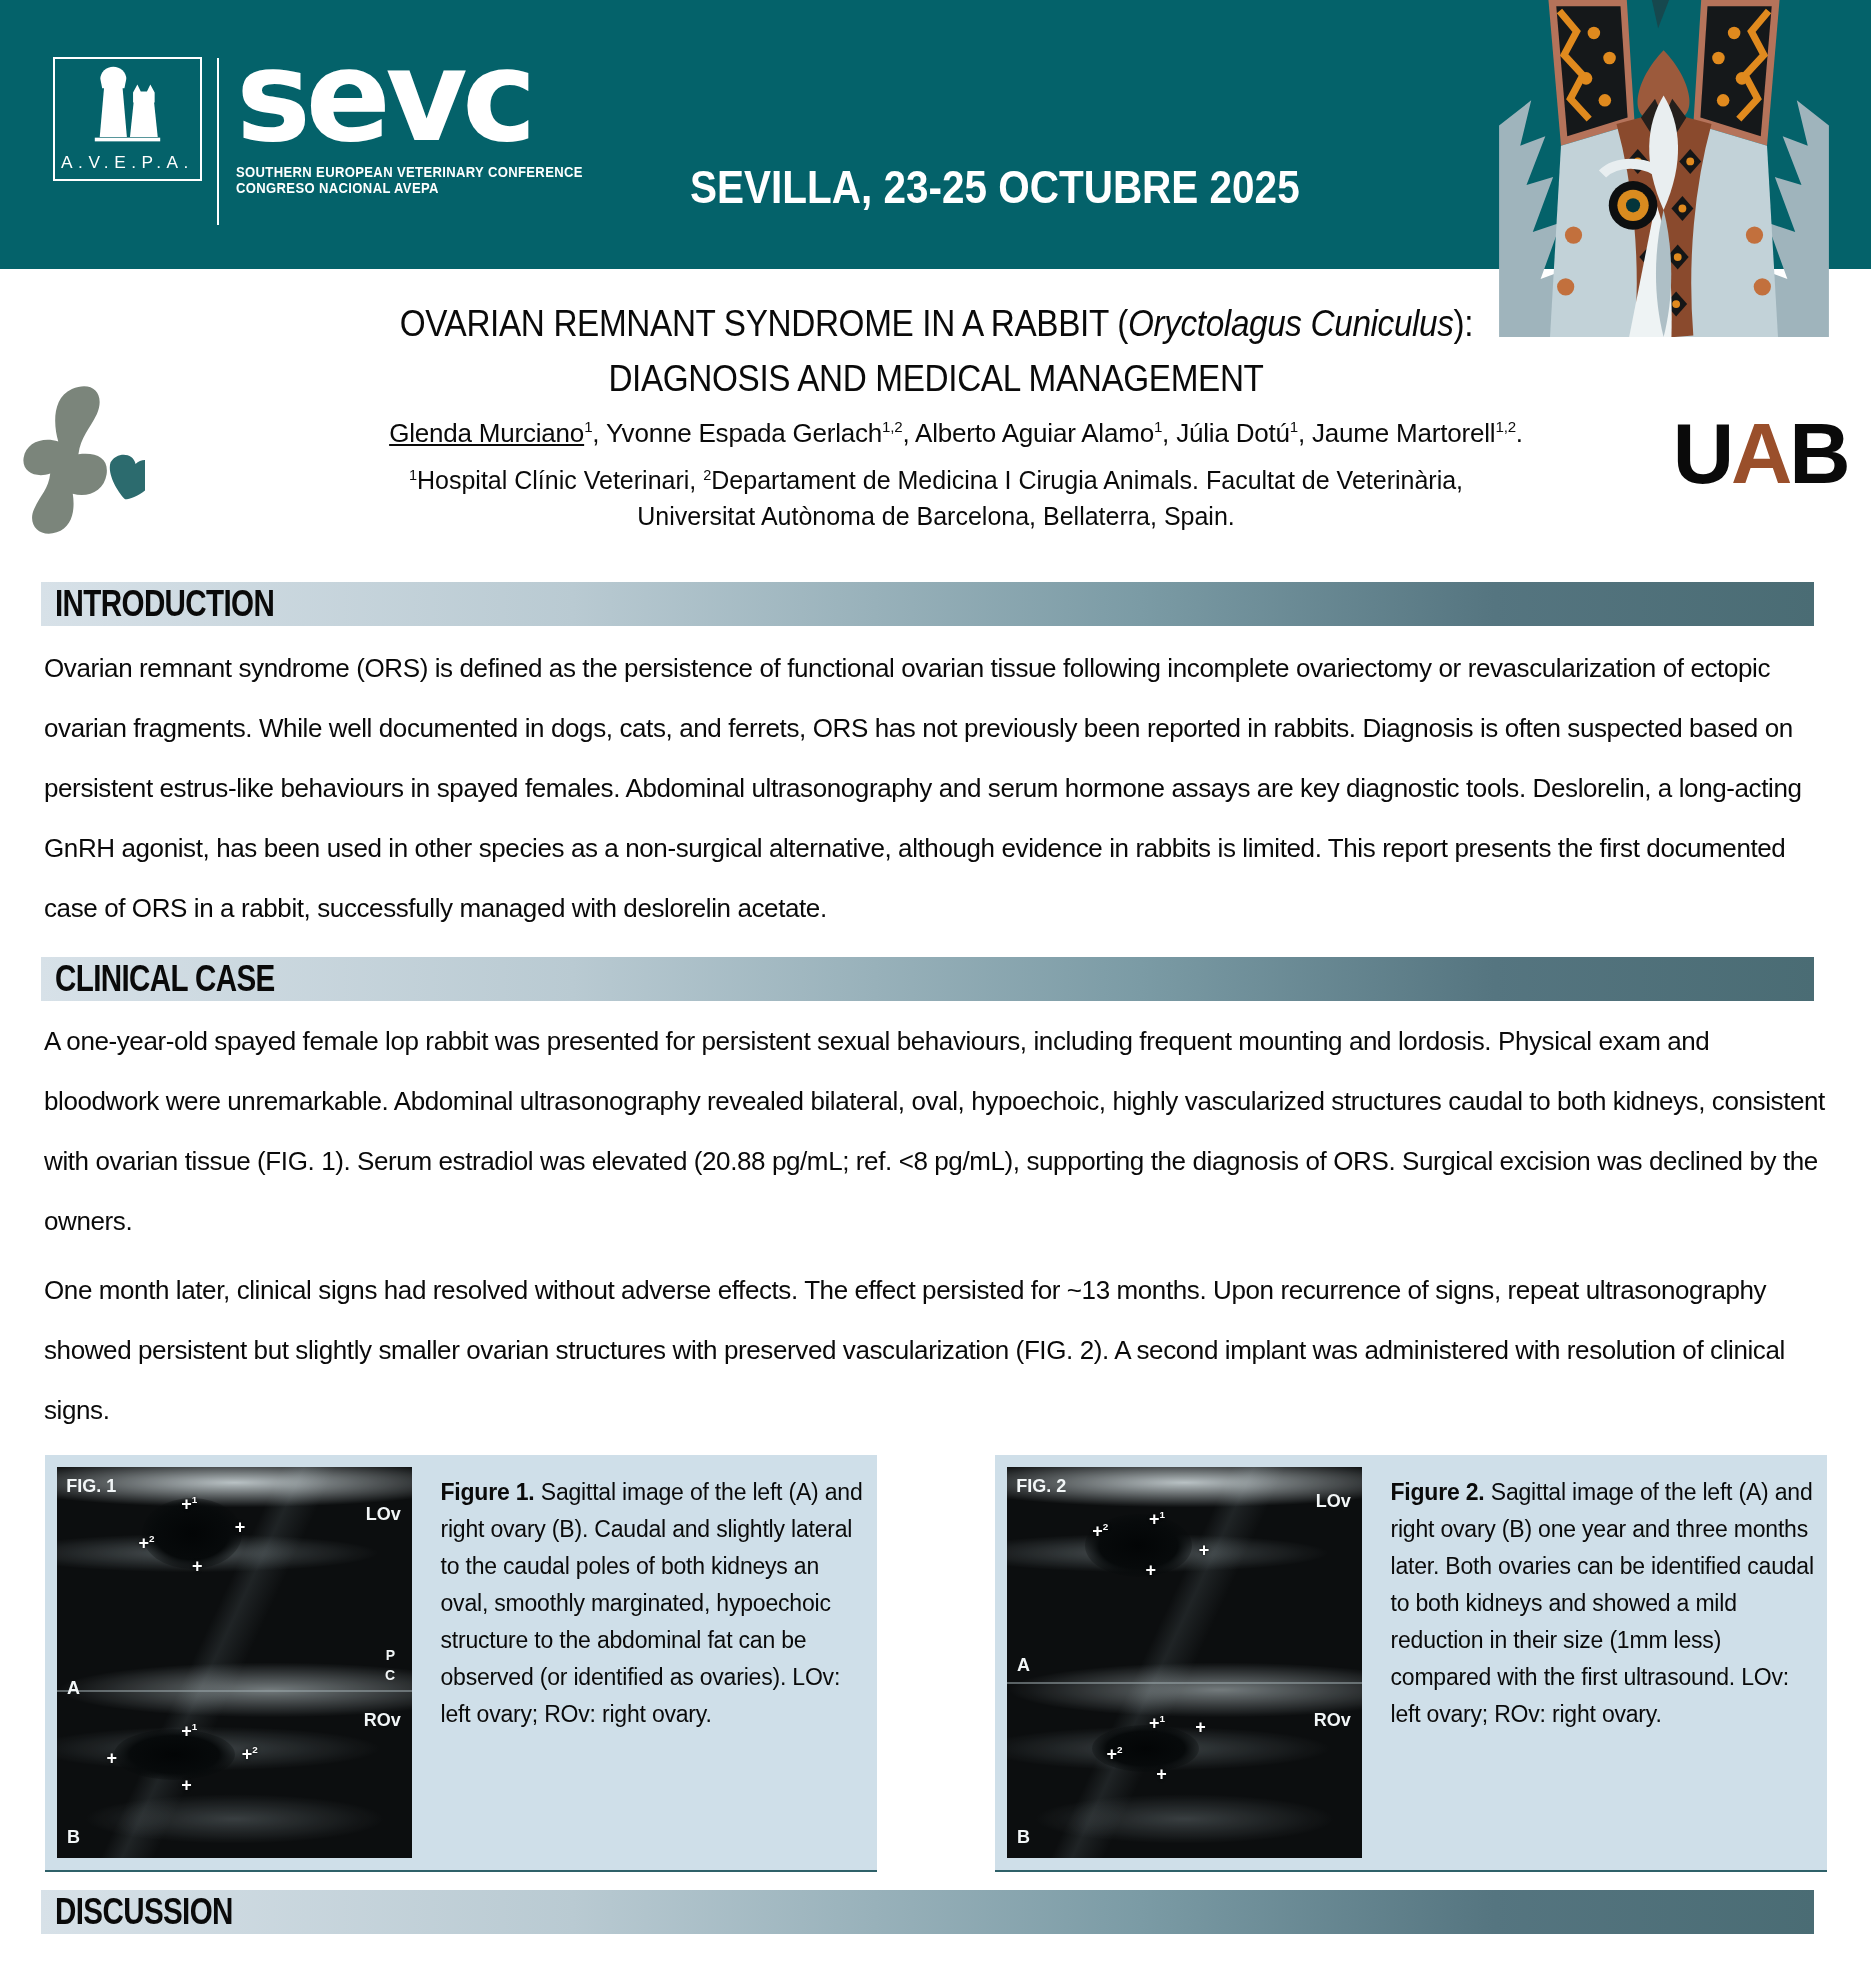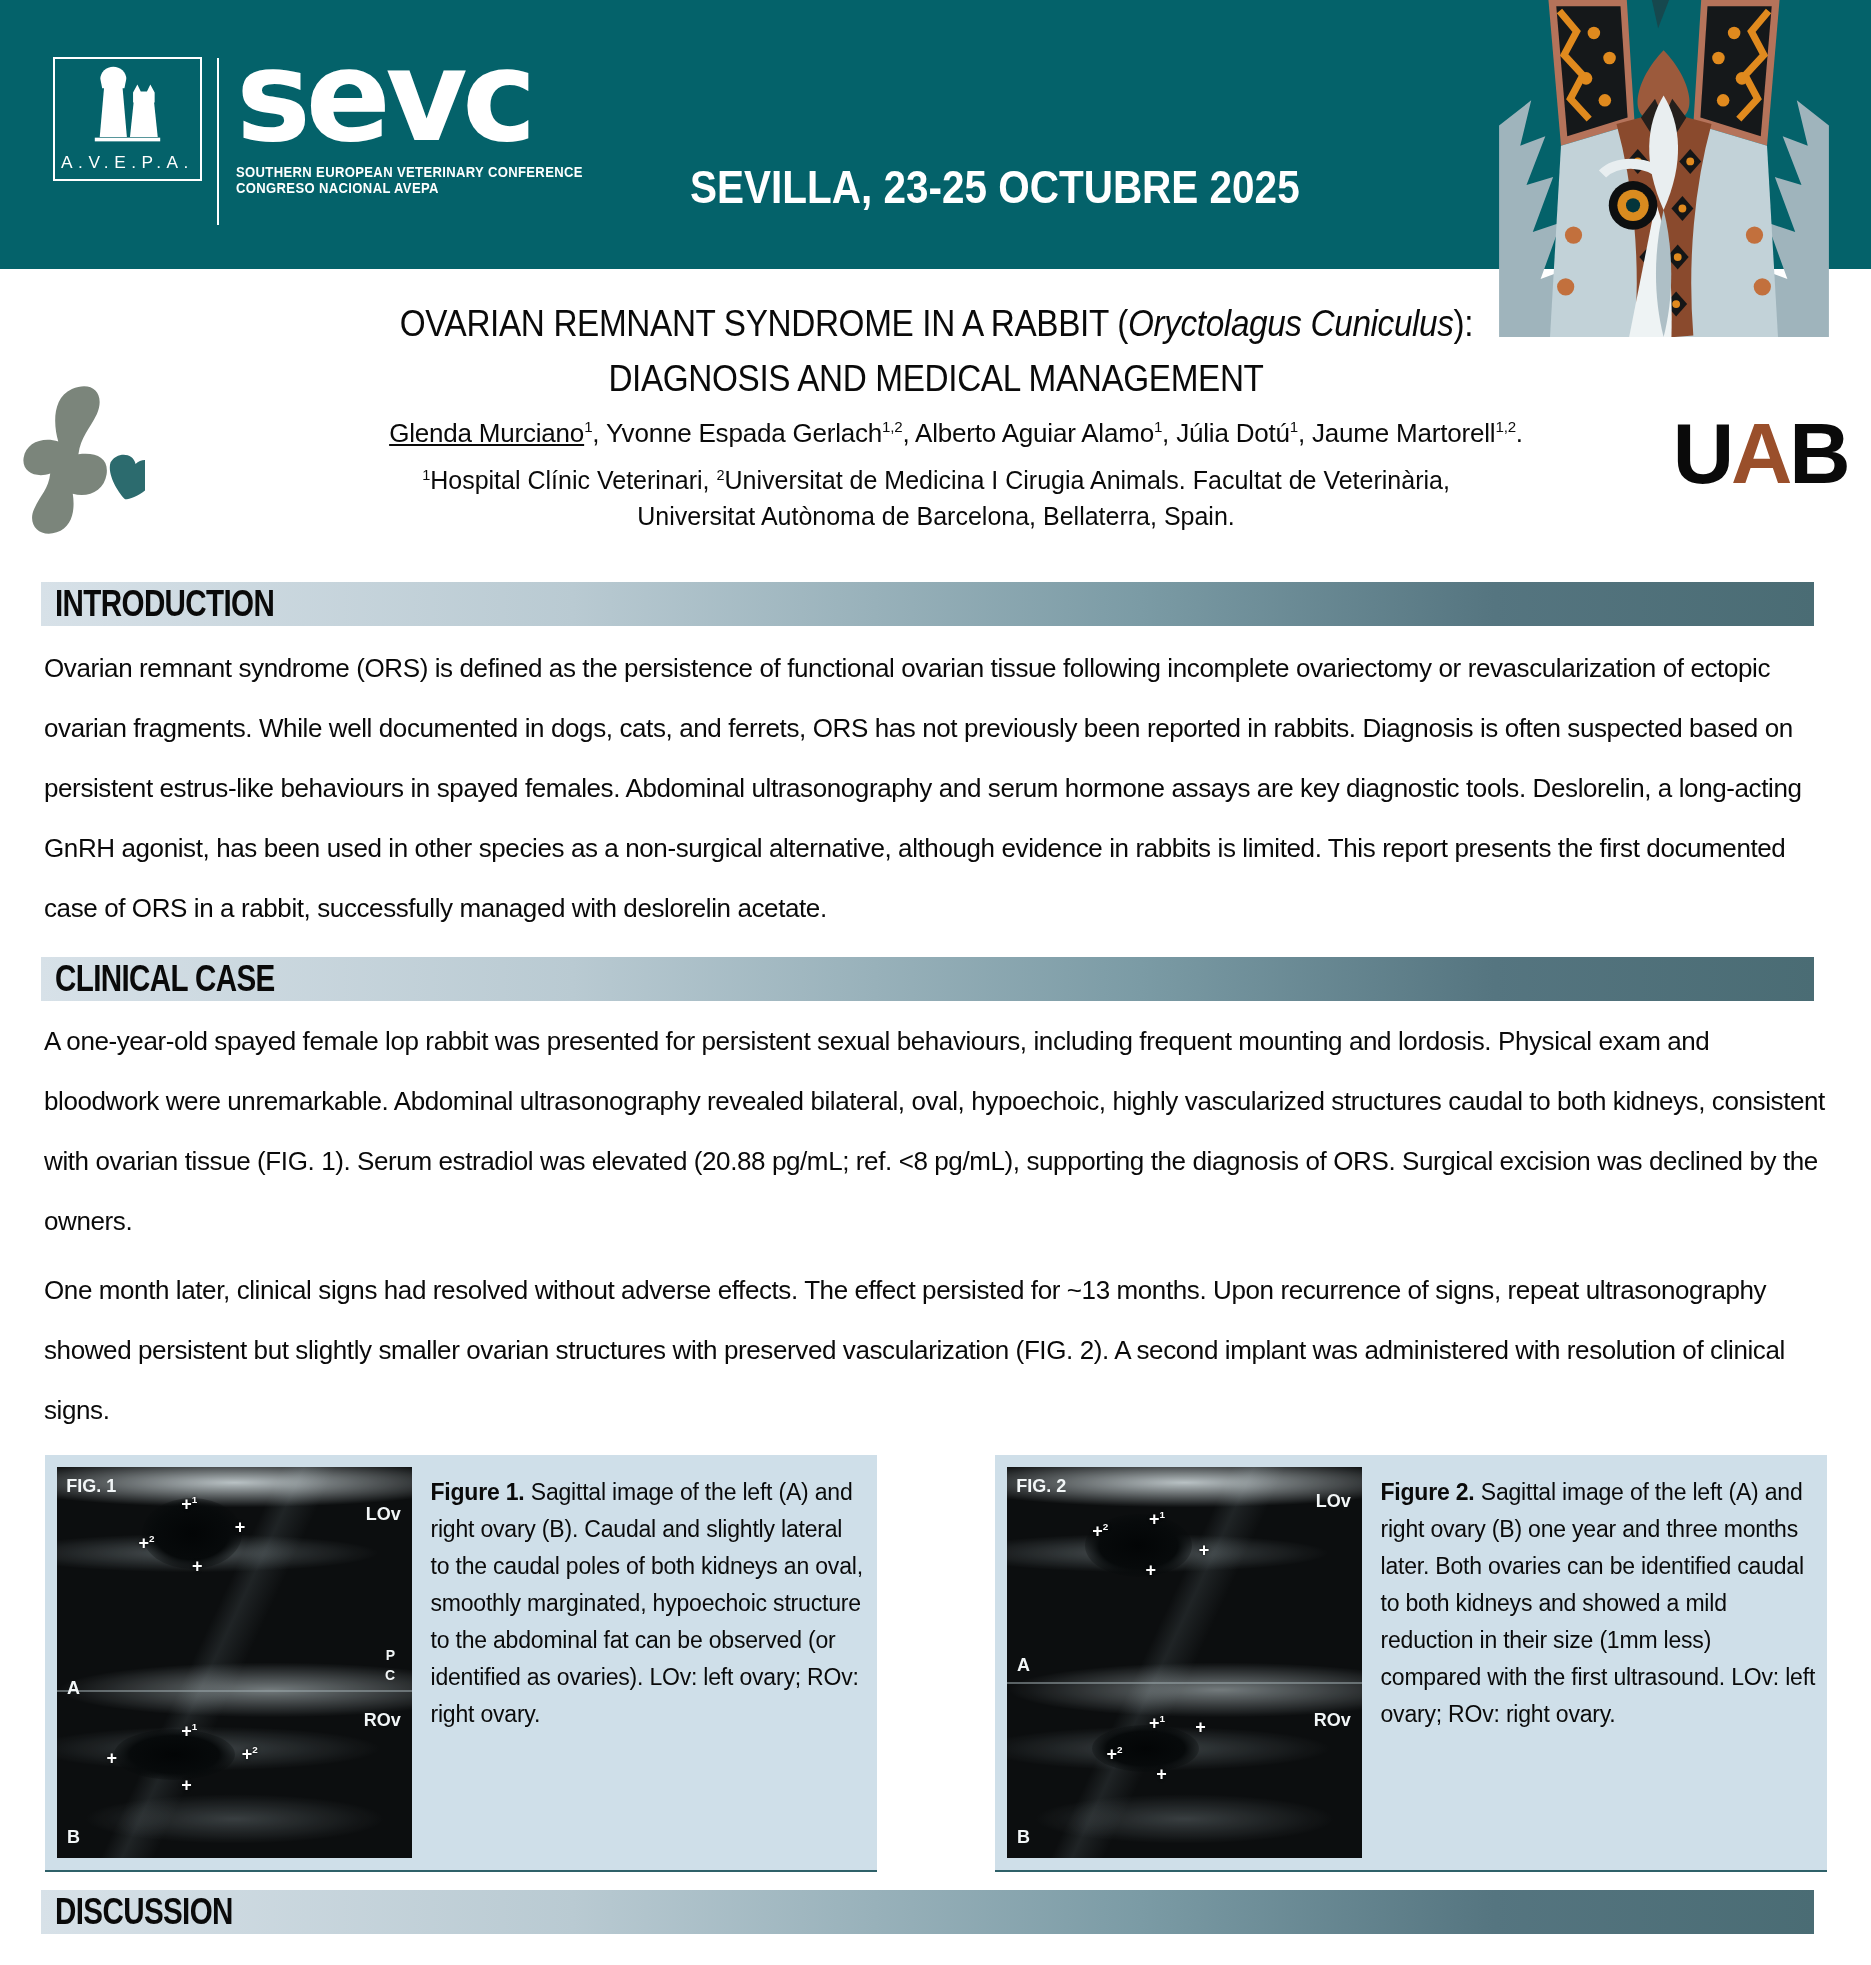--- a/index.html
+++ b/index.html
@@ -41,21 +41,21 @@
   .section-heading{font-size:37px;font-weight:bold;letter-spacing:-0.8px;display:inline-block;
      transform:scaleX(.8);transform-origin:left;white-space:nowrap;}
 
   
   .body-text{margin:11.8px 43px 0 44px;font-size:26px;line-height:60px;letter-spacing:-0.4px;text-align:left;}
   .highlight-box{display:inline-block;margin:6.3px 0 0 41px;padding:8.6px 14px;background:#dfe6eb;
      border:1.6px solid #8a9ca7;font-size:26px;letter-spacing:-0.4px;}
 
   
   .figures-row{display:flex;gap:118px;margin:15.7px 45px 0 45px;height:417px;}
-  .fig-panel{flex:1;display:flex;gap:18px;background:#cfdfe9;border-bottom:2.8px solid #2f6169;
+  .fig-panel{flex:1;display:flex;gap:28px;background:#cfdfe9;border-bottom:2.8px solid #2f6169;
              padding:11.8px;box-sizing:border-box;}
   .us{position:relative;flex:0 0 44%;background:#0c0e0f;overflow:hidden;}
   .us::before{content:"";position:absolute;inset:0;
      background:
        radial-gradient(ellipse 95% 9% at 50% 4%,rgba(215,225,228,.85),rgba(215,225,228,0) 70%),
        radial-gradient(ellipse 75% 7% at 38% 22%,rgba(170,185,190,.40),rgba(170,185,190,0) 70%),
        radial-gradient(ellipse 85% 10% at 60% 57%,rgba(200,212,215,.55),rgba(200,212,215,0) 70%),
        radial-gradient(ellipse 70% 8% at 42% 72%,rgba(150,165,170,.35),rgba(150,165,170,0) 70%),
        radial-gradient(ellipse 60% 9% at 50% 90%,rgba(160,175,180,.30),rgba(160,175,180,0) 70%),
        linear-gradient(115deg,transparent 42%,rgba(120,135,140,.18) 46%,transparent 52%);}
@@ -139,21 +139,21 @@
     <h1 class="ptitle">
       <span class="tline"><span>OVARIAN REMNANT SYNDROME IN A RABBIT (</span><i>Oryctolagus Cuniculus</i><span>):</span></span><br>
       <span class="tline">DIAGNOSIS AND MEDICAL MANAGEMENT</span>
     </h1>
 
     <div class="authors">
       <span class="presenter">Glenda Murciano</span><sup>1</sup><span>, </span><span>Yvonne Espada Gerlach</span><sup>1,2</sup><span>, </span><span>Alberto Aguiar Alamo</span><sup>1</sup><span>, </span><span>Júlia Dotú</span><sup>1</sup><span>, </span><span>Jaume Martorell</span><sup>1,2</sup><span>.</span>
     </div>
 
     <div class="affil">
-      <sup>1</sup><span>Hospital Clínic Veterinari, </span><sup>2</sup><span>Universitat de Medicina I Cirugia Animals. Facultat de Veterinària,</span><br>
+      <sup>1</sup><span>Hospital Clínic Veterinari, </span><sup>2</sup><span>Departament de Medicina I Cirugia Animals. Facultat de Veterinària,</span><br>
       <span>Universitat Autònoma de Barcelona, Bellaterra, Spain.</span>
     </div>
 
     <svg class="org-logo" viewBox="0 0 330 400">
       <path d="M150,30 C200,8 234,40 212,92 C192,132 172,150 166,192 C212,186 242,202 236,242 C230,282 190,302 152,290 C158,330 152,372 112,386 C70,400 38,368 56,328 C72,293 92,278 96,240 C60,252 24,236 30,200 C36,164 76,148 116,160 C104,120 100,52 150,30 Z" fill="#7b857b"></path>
       <path d="M246,212 c14,-26 56,-26 62,4 c20,-20 56,-8 50,26 c-6,36 -56,62 -76,62 c-16,-16 -46,-62 -36,-92 z" fill="#2c6b6e"></path>
     </svg>
 
     <div class="uab-logo"><span>U</span><span class="uab-a">A</span><span>B</span></div>
   </section>

